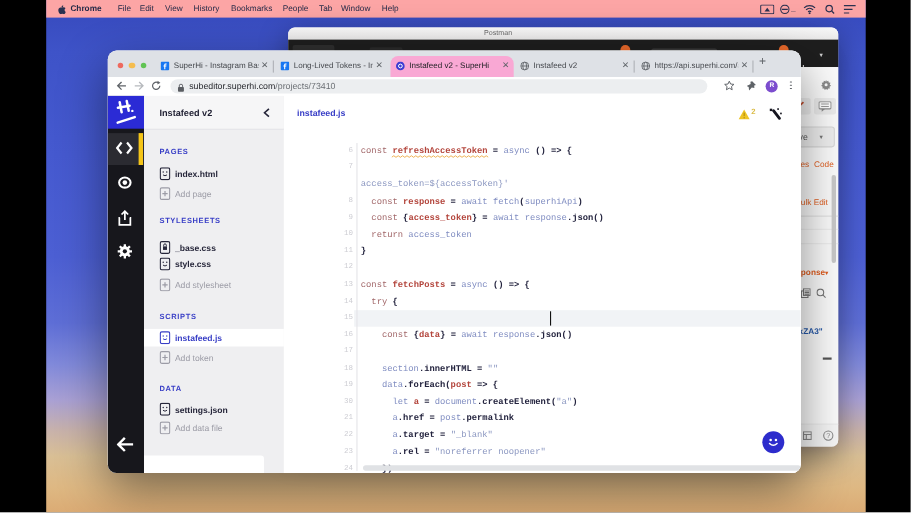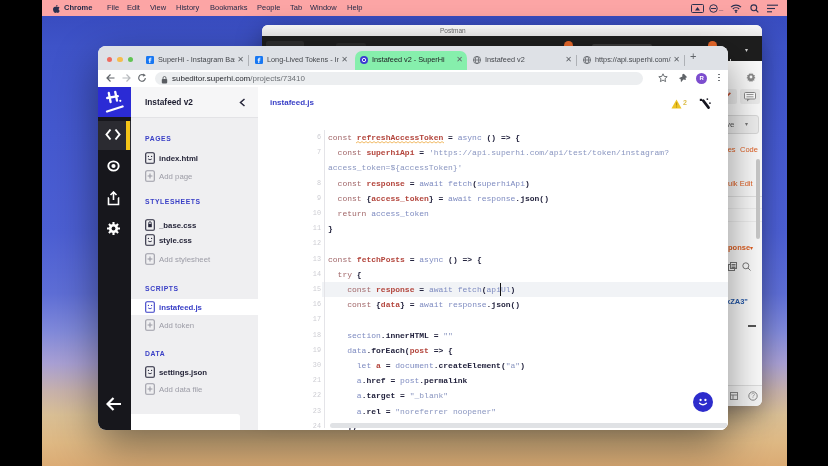--- a/index.html
+++ b/index.html
@@ -183,21 +183,21 @@
     </div>
     <div class="tabsep" style="left:150px;"></div>
     <div class="tab" style="left:152px;width:102px;">
       <svg class="fav" viewBox="0 0 8 8">
             <rect width="8" height="8" rx="1.2" fill="#1877f2"></rect>
             <path d="M5.5 2.6 H4.7 c-.2 0-.4.2-.4.4 v.6 h1.1 l-.2.9 H4.3 V7 H3.3 V4.5 H2.6 v-.9 h.7 v-.7 c0-.7.5-1.2 1.2-1.2 h1 z" fill="#fff"></path>
           </svg>
       <span class="ti">Long-Lived Tokens - Ins</span>
           <span class="x">✕</span>
     </div>
-    <div class="tab" style="left:257px;width:112px;background:#86efac;border-radius:7px 7px 0 0;color:#202124;">
+    <div class="tab" style="left:257px;width:112px;background:#f9a8d4;border-radius:7px 7px 0 0;color:#202124;">
       <svg class="fav" viewBox="0 0 8 8">
             <circle cx="4" cy="4" r="4" fill="#3c3cd2"></circle>
             <circle cx="4" cy="4" r="1.7" fill="none" stroke="#fff" stroke-width="0.9"></circle>
           </svg>
       <span class="ti">Instafeed v2 - SuperHi</span>
           <span class="x">✕</span>
     </div>
     <div class="tab" style="left:370px;width:108px;">
       <svg class="fav" viewBox="0 0 8 8">
             <circle cx="4" cy="4" r="3.6" fill="none" stroke="#5f6368" stroke-width="0.8"></circle>
@@ -282,29 +282,27 @@
       <div class="gut" style="left:43px;top:185.1px;">16</div>
       <div class="gut" style="left:43px;top:200.3px;">17</div>
       <div class="gut" style="left:43px;top:215.5px;">18</div>
       <div class="gut" style="left:43px;top:230.7px;">19</div>
       <div class="gut" style="left:43px;top:245.9px;">30</div>
       <div class="gut" style="left:43px;top:261.1px;">21</div>
       <div class="gut" style="left:43px;top:276.3px;">22</div>
       <div class="gut" style="left:43px;top:291.5px;">23</div>
       <div class="gut" style="left:43px;top:306.7px;">24</div>
       <div class="crow" style="top:17.9px;"><span class="k">const</span> <span class="d w">refreshAccessToken</span> <span class="p">=</span> <span class="i">async</span> <span class="p">() =&gt; {</span></div>
-      <div class="crow" style="top:33.1px;">  <span class="k">const</span> <span class="d">superhiApi</span> <span class="p">=</span> <span class="s">'https://api.superhi.com/api/test/token/instagram?</span></div>
       <div class="crow" style="top:48.3px;"><span class="s">access_token=${accessToken}'</span></div>
       <div class="crow" style="top:63.5px;">  <span class="k">const</span> <span class="d">response</span> <span class="p">=</span> <span class="i">await</span> <span class="i">fetch</span><span class="p">(</span><span class="i">superhiApi</span><span class="p">)</span></div>
       <div class="crow" style="top:78.7px;">  <span class="k">const</span> <span class="p">{</span><span class="d">access_token</span><span class="p">}</span> <span class="p">=</span> <span class="i">await</span> <span class="i">response</span><span class="p">.</span><span class="m">json</span><span class="p">()</span></div>
       <div class="crow" style="top:93.9px;">  <span class="k">return</span> <span class="i">access_token</span></div>
       <div class="crow" style="top:109.1px;"><span class="p">}</span></div>
       <div class="crow" style="top:139.5px;"><span class="k">const</span> <span class="d">fetchPosts</span> <span class="p">=</span> <span class="i">async</span> <span class="p">() =&gt; {</span></div>
       <div class="crow" style="top:154.7px;">  <span class="k">try</span> <span class="p">{</span></div>
-      <div class="crow" style="top:169.9px;">    <span class="k">const</span> <span class="d">response</span> <span class="p">=</span> <span class="i">await</span> <span class="i">fetch</span><span class="p">(</span><span class="i">apiUl</span><span class="p">)</span></div>
       <div style="position:absolute;left:242px;top:171px;width:1.3px;height:12.5px;background:#111;"></div>
       <div class="crow" style="top:185.1px;">    <span class="k">const</span> <span class="p">{</span><span class="d">data</span><span class="p">}</span> <span class="p">=</span> <span class="i">await</span> <span class="i">response</span><span class="p">.</span><span class="m">json</span><span class="p">()</span></div>
       <div class="crow" style="top:215.5px;">    <span class="i">section</span><span class="p">.</span><span class="m">innerHTML</span> <span class="p">=</span> <span class="s">""</span></div>
       <div class="crow" style="top:230.7px;">    <span class="i">data</span><span class="p">.</span><span class="m">forEach</span><span class="p">(</span><span class="d">post</span> <span class="p">=&gt; {</span></div>
       <div class="crow" style="top:245.9px;">      <span class="i">let</span> <span class="d">a</span> <span class="p">=</span> <span class="i">document</span><span class="p">.</span><span class="m">createElement</span><span class="p">(</span><span class="s">"a"</span><span class="p">)</span></div>
       <div class="crow" style="top:261.1px;">      <span class="i">a</span><span class="p">.</span><span class="m">href</span> <span class="p">=</span> <span class="i">post</span><span class="p">.</span><span class="m">permalink</span></div>
       <div class="crow" style="top:276.3px;">      <span class="i">a</span><span class="p">.</span><span class="m">target</span> <span class="p">=</span> <span class="s">"_blank"</span></div>
       <div class="crow" style="top:291.5px;">      <span class="i">a</span><span class="p">.</span><span class="m">rel</span> <span class="p">=</span> <span class="s">"noreferrer noopener"</span></div>
       <div class="crow" style="top:306.7px;">    <span class="p">})</span></div>
       <div style="position:absolute;left:72px;top:311px;width:398px;height:5px;background:#e0e2e5;border-radius:3px;"></div>

